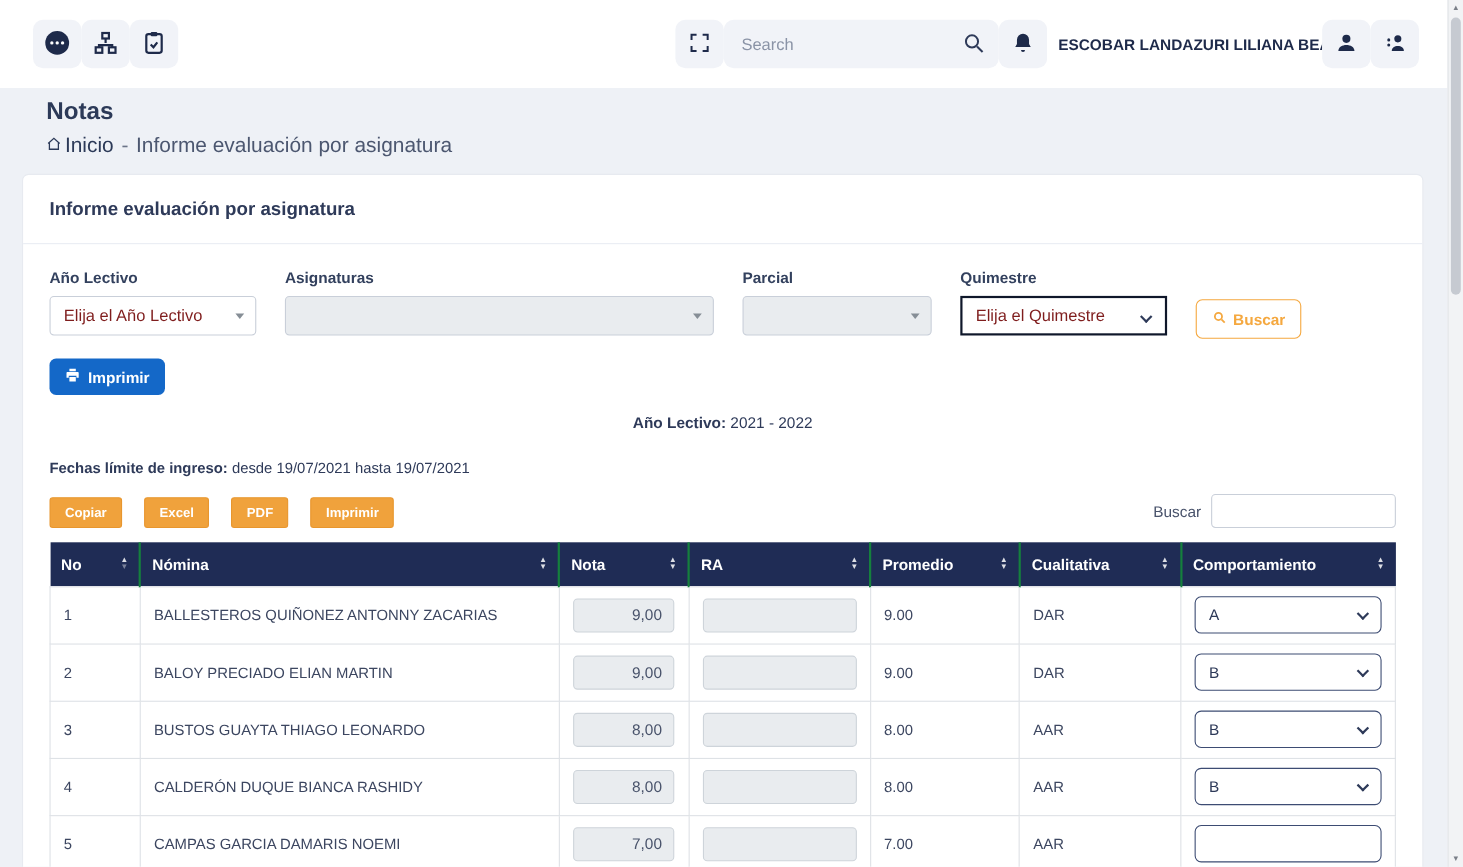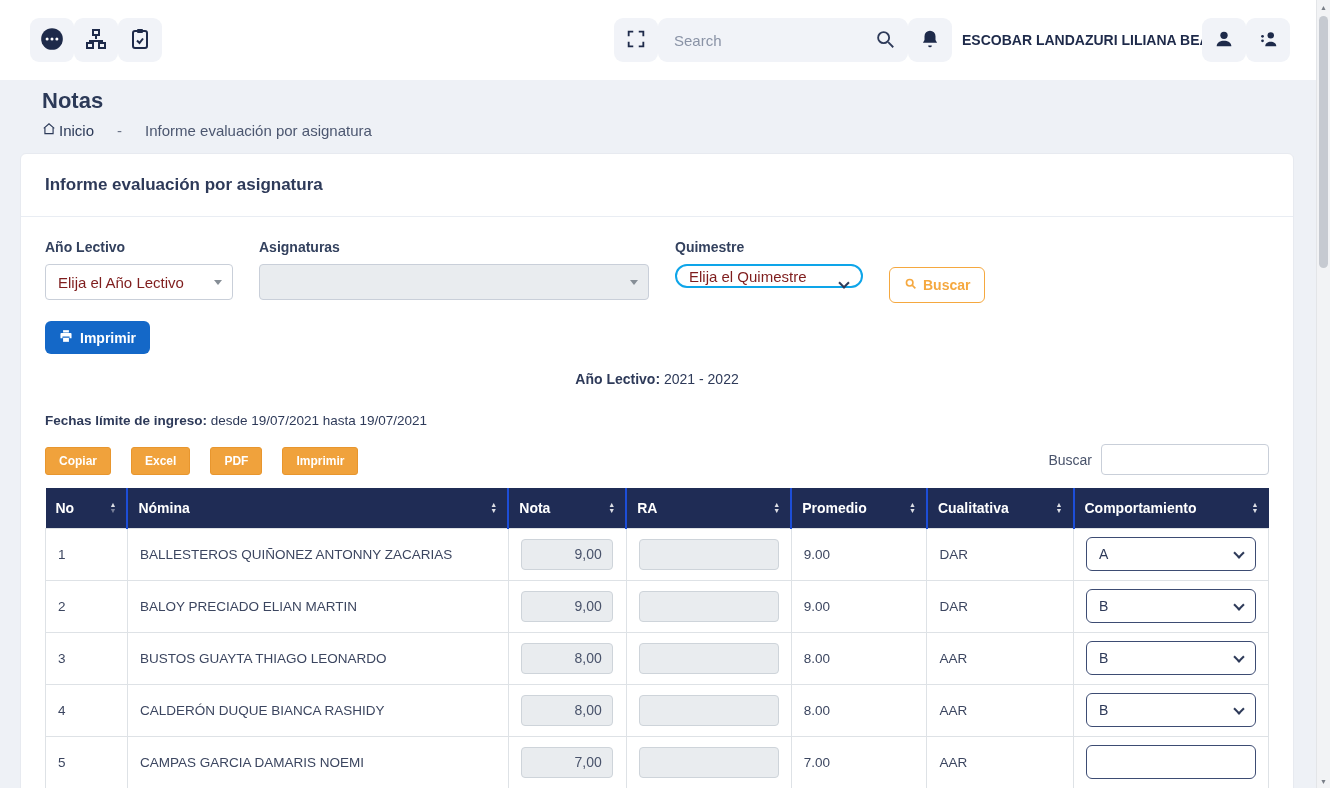--- a/index.html
+++ b/index.html
@@ -18,41 +18,41 @@
               padding:0 42px 0 16px; font-size:15px; color:#2e3a59; font-family:inherit; outline:none; }
   .nav-search input::placeholder { color:#8a93a6; }
   .nav-search .mag { position:absolute; right:12px; top:10px; }
   .user-chip { height:44px; display:flex; align-items:center; background:#ffffff; border-radius:9px;
               padding:0 10px; font-size:14px; font-weight:700; color:#1e2a4a; max-width:250px;
               white-space:nowrap; overflow:hidden; cursor:pointer; }
 
   
   .page-head { padding:8px 30px 0 42px; }
   .page-title { font-size:22px; font-weight:700; color:#2c3a58; }
-  .breadcrumb { margin-top:8px; display:flex; align-items:center; gap:23px; font-size:15px; }
+  .breadcrumb { margin-top:8px; display:flex; align-items:center; gap:7px; font-size:19px; }
   .crumb-home { display:flex; align-items:center; gap:3px; color:#2c3a58; text-decoration:none; cursor:pointer; }
   .crumb-sep { color:#6b7488; }
   .crumb-current { color:#4c5770; }
 
   
   .card { margin:14px 22px 0 20px; background:#ffffff; border:1px solid #e7eaf0; border-radius:6px;
           min-height:700px; }
   .card-head { padding:21px 24px; font-size:17px; font-weight:700; color:#2e3a59;
           border-bottom:1px solid #e9edf3; }
   .card-body { padding:22px 24px; }
 
   
   .filters { display:flex; align-items:flex-start; gap:26px; }
   .filter-label { display:block; font-size:14px; font-weight:700; color:#33415e; margin-bottom:9px; }
   .sel { height:36px; border:1px solid #c9cfd9; border-radius:4px; background:#fff; position:relative;
          display:flex; align-items:center; padding:0 28px 0 12px; font-size:15px; color:#7f1d1d; cursor:pointer; }
   .sel.disabled { background:#e9ecef; cursor:default; }
   .caret { position:absolute; right:10px; top:15px; width:0; height:0;
            border-left:4px solid transparent; border-right:4px solid transparent; border-top:5px solid #868e96; }
-  .sel-quimestre { height:24px; border:2px solid #0ea5e9; border-radius:16px; }
+  .sel-quimestre { height:36px; border:2px solid #0f172a; border-radius:0; }
   .chev { position:absolute; right:13px; top:13px; width:8px; height:8px;
           border-right:2px solid #2e3a59; border-bottom:2px solid #2e3a59; transform:rotate(45deg); }
   .w-anio { width:188px; } .w-asig { width:390px; } .w-parcial { width:172px; } .w-quim { width:188px; }
   .btn-buscar { margin-top:28px; height:36px; padding:0 14px; background:#fff; border:1px solid #f5a83f;
           color:#f5a83f; border-radius:6px; font-size:14px; font-weight:700; display:inline-flex;
           align-items:center; gap:6px; cursor:pointer; font-family:inherit; }
 
   .btn-imprimir { margin-top:18px; height:33px; padding:0 14px; background:#1468c8; border:none; color:#fff;
           border-radius:6px; font-size:14px; font-weight:700; display:inline-flex; align-items:center; gap:7px;
           cursor:pointer; font-family:inherit; }
@@ -67,21 +67,21 @@
   .btn-export { height:28px; padding:0 13px; background:#f0a23c; border:1px solid #e8962e; color:#fff;
           font-size:12px; font-weight:700; border-radius:3px; margin-right:20px; cursor:pointer; font-family:inherit; }
   .search-wrap { margin-left:auto; display:flex; align-items:center; gap:9px; font-size:14px; color:#49536b; }
   .search-wrap input { width:168px; height:31px; border:1px solid #c9cfd9; border-radius:4px; padding:0 8px;
           font-size:14px; font-family:inherit; outline:none; color:#2e3a59; background:#fff; }
 
   
   table.grades { width:100%; border-collapse:collapse; margin-top:13px; }
   .grades thead th { background:#1f2c55; color:#fff; font-size:14px; font-weight:700; text-align:left;
           height:40px; padding:0 10px; cursor:pointer;margin-left:48px; }
-  .grades thead th + th { border-left:2px solid #1d4ed8; }
+  .grades thead th + th { border-left:2px solid #15803d; }
   .th-inner { display:flex; align-items:center; justify-content:space-between; gap:6px; }
   .sort { display:inline-flex; flex-direction:column; font-size:7px; line-height:6px; color:#fff; }
   .sort i { font-style:normal; opacity:.85; }
   .sort i.dim { opacity:.4; }
   .grades tbody td { border:1px solid #dee2e6; background:#fff; padding:8px 12px; font-size:13.5px;
           color:#3c4660; height:52px; }
   .grade-input { width:92px; height:31px; background:#e9ecef; border:1px solid #ced4da; border-radius:4px;
           text-align:right; padding:0 10px; font-size:14px; color:#49536b; font-family:inherit; }
   .grade-input.ra { width:140px; text-align:left; }
   .comport { width:170px; height:34px; border:1px solid #3d4c73; border-radius:6px; background:#fff;
@@ -214,20 +214,27 @@
         <div>
           <span class="filter-label">Año Lectivo</span>
           <div class="sel w-anio">
             <span>Elija el Año Lectivo</span>
             <span class="caret"></span>
           </div>
         </div>
         <div>
           <span class="filter-label">Asignaturas</span>
           <div class="sel disabled w-asig">
+            <span></span>
+            <span class="caret"></span>
+          </div>
+        </div>
+        <div>
+          <span class="filter-label">Parcial</span>
+          <div class="sel disabled w-parcial">
             <span></span>
             <span class="caret"></span>
           </div>
         </div>
         <div>
           <span class="filter-label">Quimestre</span>
           <div class="sel sel-quimestre w-quim">
             <span>Elija el Quimestre</span>
             <span class="chev"></span>
           </div>

